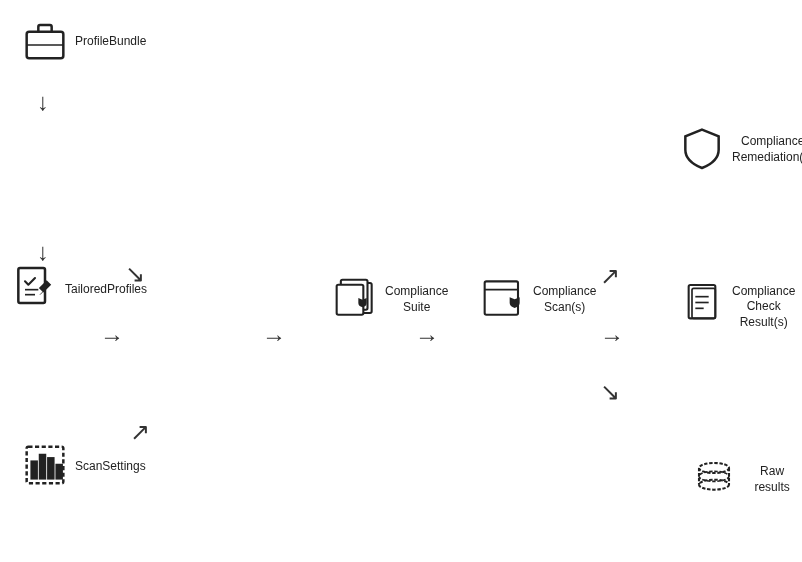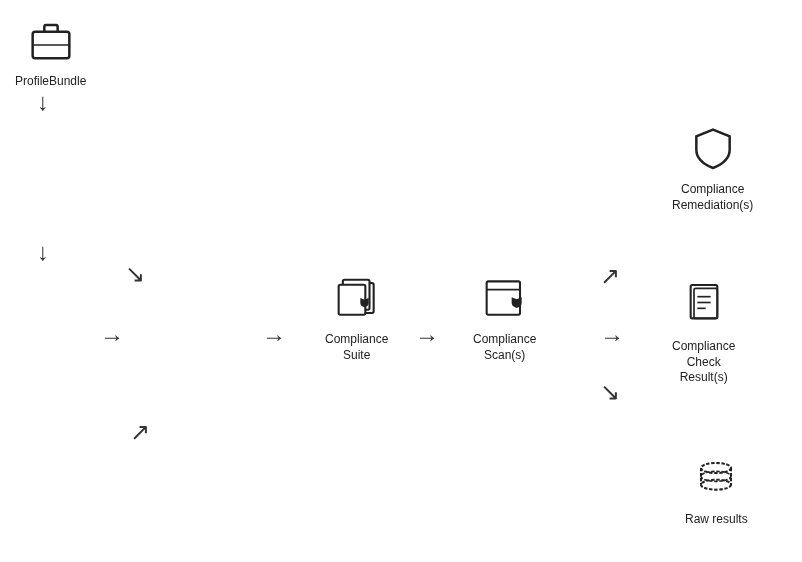--- a/index.html
+++ b/index.html
@@ -14,21 +14,21 @@
 
     .diagram {
       position: relative;
       width: 802px;
       height: 562px;
     }
 
     .node {
       position: absolute;
       display: flex;
-      flex-direction: column;
+      flex-direction: row;
       align-items: center;
       text-align: center;
     }
 
     .node .icon-wrap {
       width: 60px;
       height: 60px;
       display: flex;
       align-items: center;
       justify-content: center;
@@ -71,25 +71,53 @@
       </svg>
     </div>
     <span class="label">ProfileBundle</span>
   </div>
 
   <div class="arrow" style="left:37px; top:88px; font-size:24px;">↓</div>
 
 
   <div class="arrow" style="left:37px; top:238px; font-size:24px;">↓</div>
 
+  <div class="node" style="left:5px; top:258px;">
+    <div class="icon-wrap">
+      <svg class="icon" viewBox="0 0 60 60" fill="none" stroke="#222" stroke-width="3">
+
+        <rect x="10" y="6" width="32" height="42" rx="2" stroke="#222" stroke-width="3" fill="none"></rect>
+        <path d="M18 22 l4 4 l8-8" stroke="#222" stroke-width="2.5" fill="none" stroke-linecap="round" stroke-linejoin="round"></path>
+        <line x1="18" y1="32" x2="34" y2="32" stroke="#222" stroke-width="2"></line>
+        <line x1="18" y1="38" x2="30" y2="38" stroke="#222" stroke-width="2"></line>
+
+        <path d="M36 30 l8-8 l4 4 l-8 8z" stroke="#222" stroke-width="2" fill="#222"></path>
+        <line x1="36" y1="38" x2="48" y2="26" stroke="#222" stroke-width="1"></line>
+      </svg>
+    </div>
+    <span class="label">TailoredProfiles</span>
+  </div>
 
   <div class="arrow" style="left:130px; top:418px; font-size:24px;">↗</div>
 
   <div class="arrow" style="left:125px; top:260px; font-size:24px;">↘</div>
 
+  <div class="node" style="left:15px; top:435px;">
+    <div class="icon-wrap">
+      <svg class="icon" viewBox="0 0 60 60" fill="none" stroke="#222" stroke-width="3">
+
+        <rect x="8" y="8" width="44" height="44" rx="2" stroke="#222" stroke-width="3" fill="none" stroke-dasharray="5,3"></rect>
+        <rect x="14" y="26" width="6" height="20" fill="#222"></rect>
+        <rect x="24" y="18" width="6" height="28" fill="#222"></rect>
+        <rect x="34" y="22" width="6" height="24" fill="#222"></rect>
+        <rect x="44" y="30" width="6" height="16" fill="#222"></rect>
+      </svg>
+    </div>
+    <span class="label">ScanSettings</span>
+  </div>
 
   <div class="arrow" style="left:100px; top:320px; font-size:24px;">→</div>
 
 
   <div class="arrow" style="left:262px; top:320px; font-size:24px;">→</div>
 
   <div class="node" style="left:325px; top:268px;">
     <div class="icon-wrap">
       <svg class="icon" viewBox="0 0 60 60" fill="none" stroke="#222" stroke-width="2.5">
 

